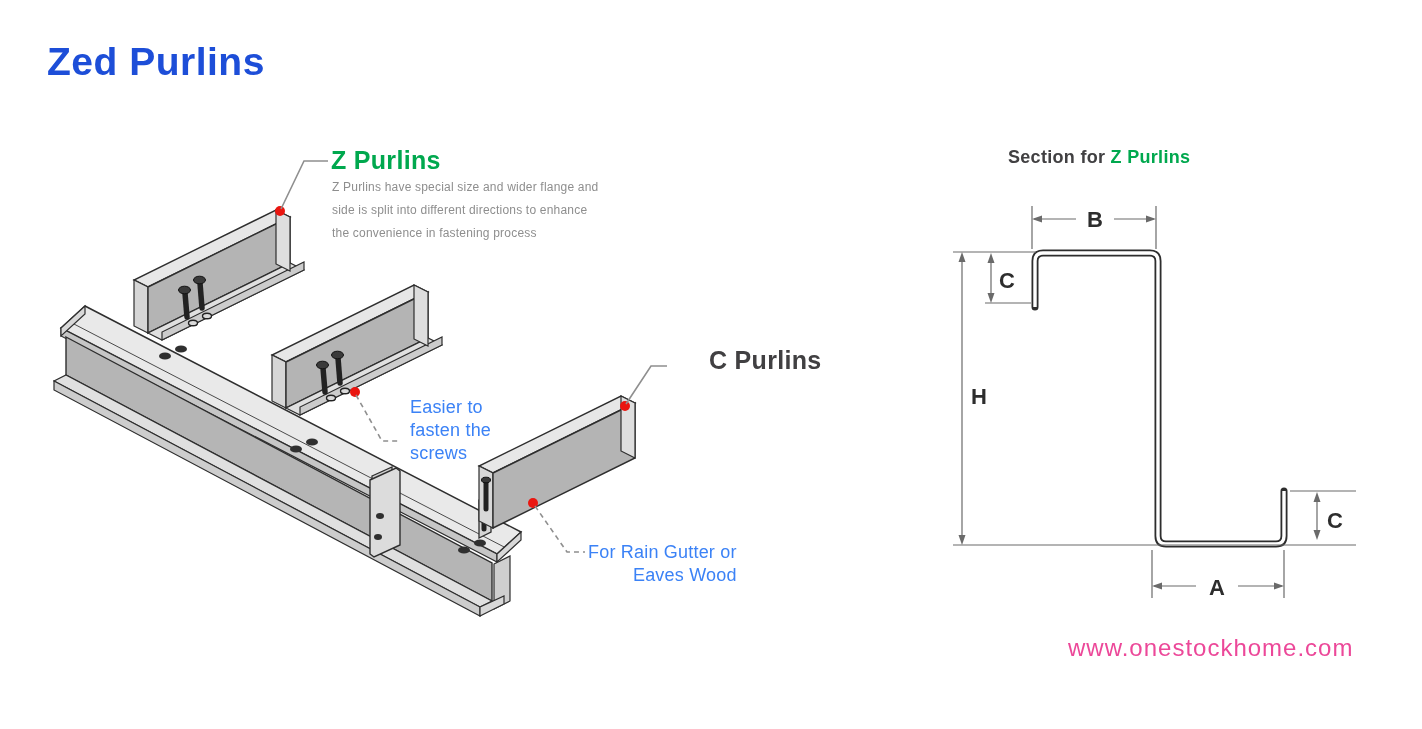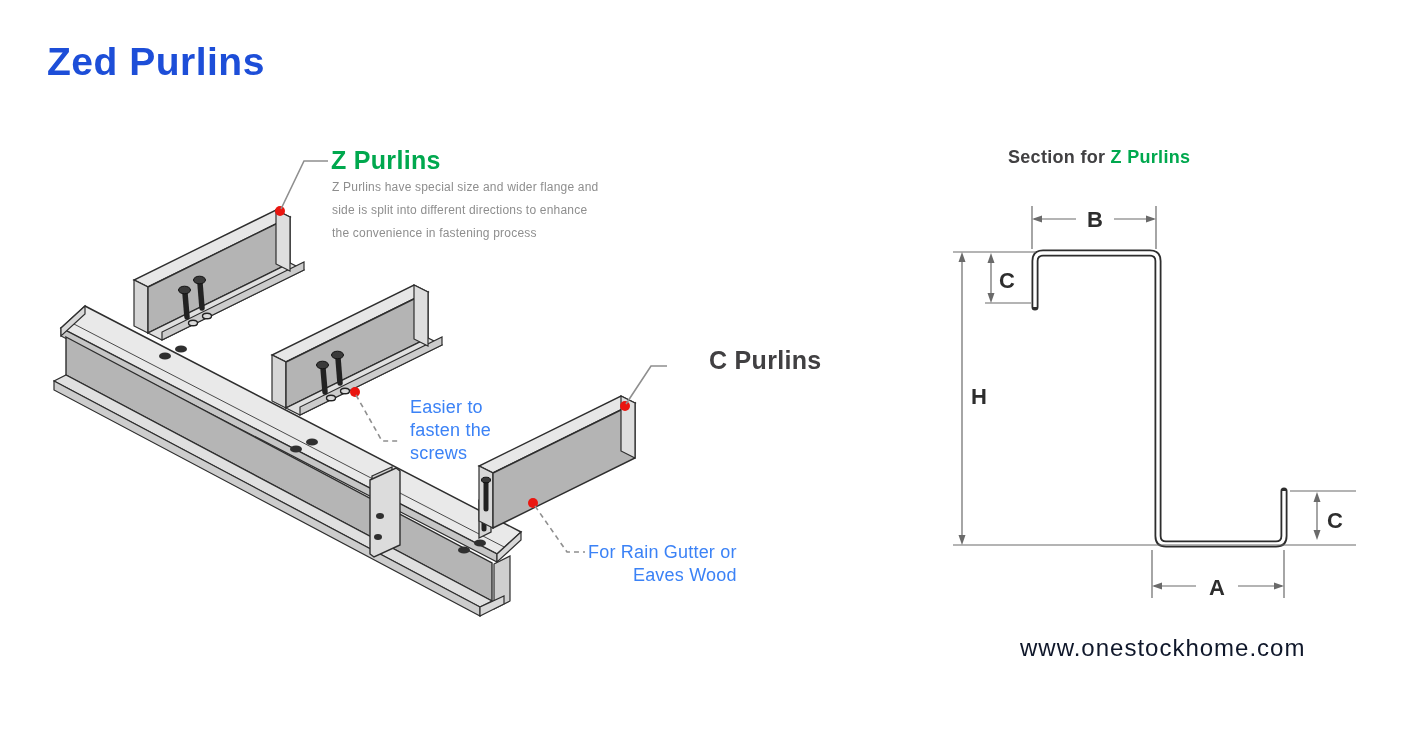--- a/index.html
+++ b/index.html
@@ -13,21 +13,21 @@
     left:47px;top:40px;font-size:39px;font-weight:800;color:#1d4ed8;letter-spacing:0.5px;
   }
   .callout-title{font-size:25px;font-weight:bold;letter-spacing:0.3px;color:#414042;}
   .callout-title.green{color:#00a84e;}
   .callout-body{
     font-size:12px;line-height:23px;color:#8e8e8e;letter-spacing:0.2px;white-space:pre-line;
   }
   .note{font-size:18px;line-height:23px;color:#3b82f6;letter-spacing:0.2px;white-space:pre-line;}
   .section-heading{left:960px;top:147px;font-size:18px;font-weight:bold;letter-spacing:0.3px;color:#414042;margin-left:48px;}
   .section-heading .hl{color:#00a84e;}
-  .watermark{left:1020px;top:634px;font-size:24px;color:#0f172a;letter-spacing:1px;}
+  .watermark{left:1068px;top:634px;font-size:24px;color:#ec4899;letter-spacing:1px;}
   svg text.dim{font-family:"Liberation Sans",sans-serif;font-size:22px;font-weight:bold;fill:#2d2d2d;}
 </style>
 </head>
 <body>
 
 <div id="canvas">
 
   <svg id="scene" viewBox="0 0 1422 729">
 
     <defs>

